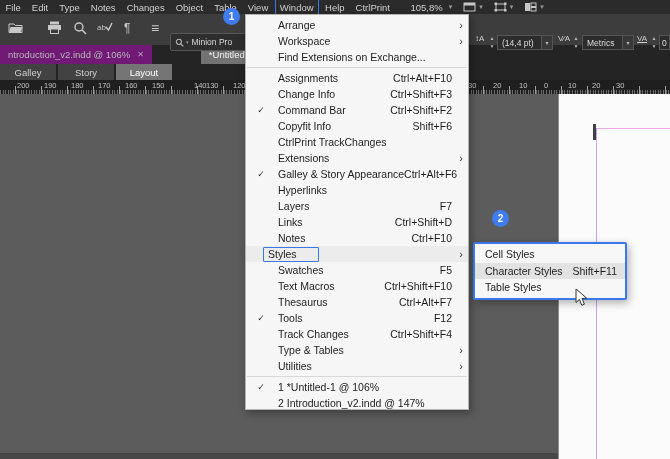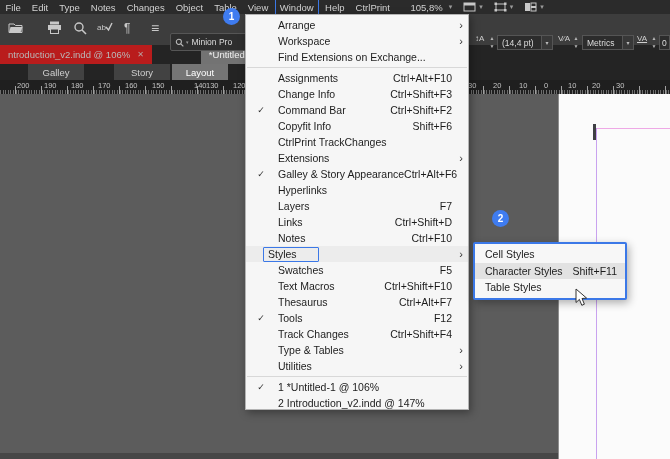--- a/index.html
+++ b/index.html
@@ -25,27 +25,27 @@
   .field{position:absolute;top:21px;height:15px;background:#2c2c2c;border:1px solid #555;
     color:#ddd;font-size:8.5px;display:flex;align-items:center;padding:0 4px;box-sizing:border-box;}
   .fieldchev{position:absolute;top:21px;height:15px;width:12px;background:#383838;border:1px solid #555;
     display:flex;align-items:center;justify-content:center;color:#bbb;font-size:6px;box-sizing:border-box;}
   .stepper{position:absolute;top:20px;width:8px;display:flex;flex-direction:column;align-items:center;
     color:#b5b5b5;font-size:5px;line-height:8px;}
   .txticon{position:absolute;top:20px;color:#cfcfcf;font-size:8px;line-height:9px;text-align:center;}
   
   .doctabs{position:absolute;left:0;top:45px;width:670px;height:19px;background:#242424;display:flex;z-index:1;}
   .dtab{display:flex;align-items:center;padding:0 8px;font-size:9.5px;height:19px;box-sizing:border-box;}
-  .dtab.inactive{background:#b91c1c;color:#b9b9b9;border-right:1px solid #242424;}
+  .dtab.inactive{background:#701a75;color:#b9b9b9;border-right:1px solid #242424;}
   .dtab.active{background:#737373;color:#f2f2f2;margin-left:48px;}
   .dclose{margin-left:7px;font-size:8px;color:inherit;opacity:.85;}
   
   .viewtabs{position:absolute;left:0;top:64px;width:670px;height:16px;background:#242424;display:flex;gap:2px;z-index:1;}
   .vtab{width:56px;display:flex;align-items:center;justify-content:center;font-size:9.5px;height:16px;}
-  .vtab.inactive{background:#424242;color:#cfcfcf;margin-left:28px;}
+  .vtab.inactive{background:#424242;color:#cfcfcf;}
   .vtab.active{background:#757575;color:#fff;}
   
   .ruler{position:absolute;left:0;top:80px;width:670px;height:14px;background:#1f1f1f;z-index:1;
     background-image:
       repeating-linear-gradient(90deg,#6e6e6e 0 1px,transparent 1px 2.6px),
       repeating-linear-gradient(90deg,#a0a0a0 0 1px,transparent 1px 26px);
     background-size:100% 4px,100% 8px;background-position:left bottom,15px bottom;background-repeat:no-repeat;}
   .rlabel{position:absolute;top:1px;font-size:7.5px;color:#c4c4c4;letter-spacing:0;}
   
   .canvas{position:absolute;left:0;top:94px;width:670px;height:365px;background:#5c5c5c;}

